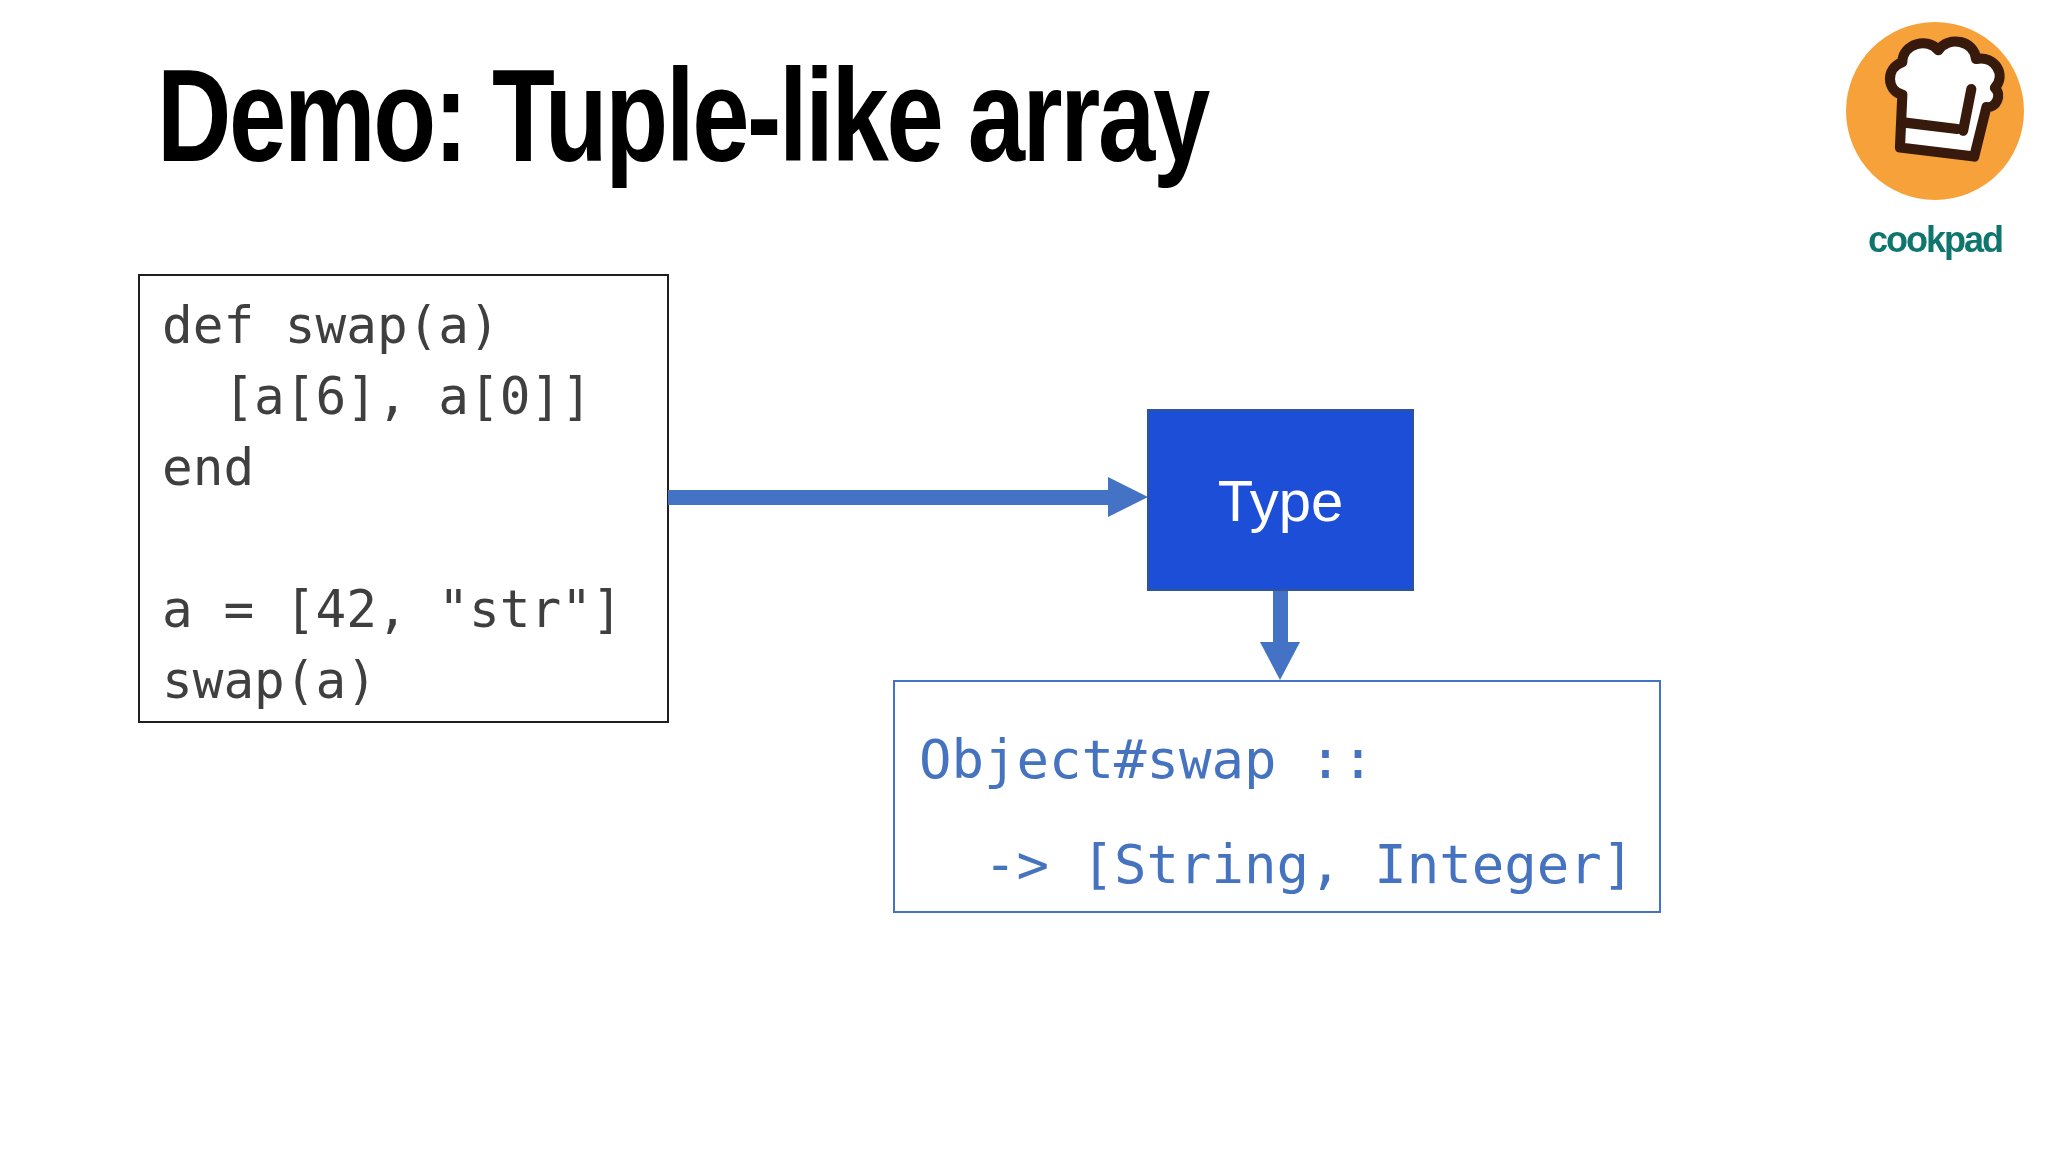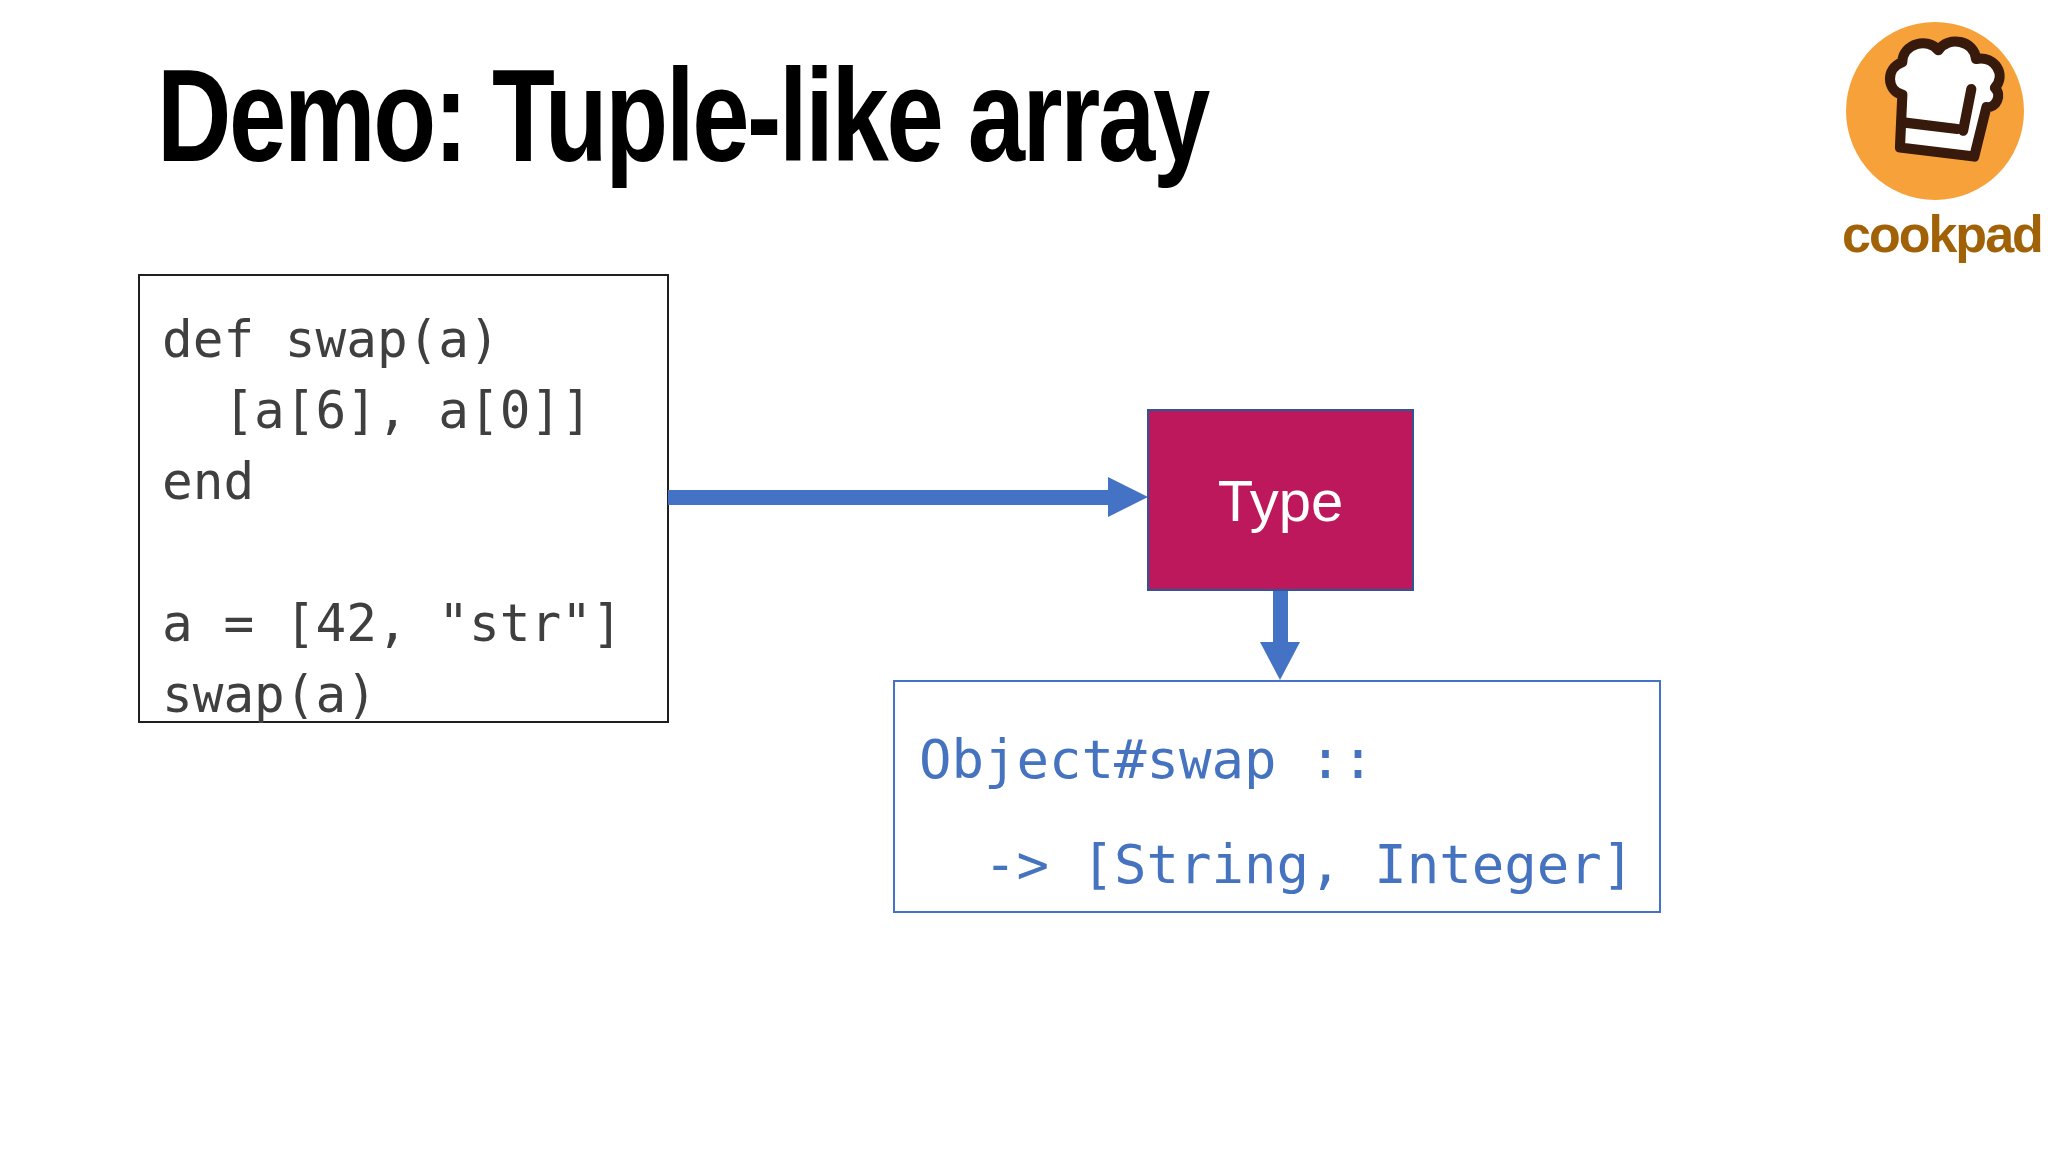--- a/index.html
+++ b/index.html
@@ -30,21 +30,21 @@
   }
   .code-box {
     position: absolute;
     left: 138px;
     top: 274px;
     width: 531px;
     height: 449px;
     box-sizing: border-box;
     background: #ffffff;
     border: 2px solid #1f1f1f;
-    padding: 28px 0 0 22px;
+    padding: 14px 0 0 22px;
   }
   .code-line {
     font-family: "DejaVu Sans Mono", "Liberation Mono", monospace;
     font-size: 51px;
     line-height: 71px;
     height: 71px;
     color: #3f3f3f;
     white-space: pre;
   }
   .arrow-right-shaft {
@@ -65,21 +65,21 @@
     border-bottom: 20px solid transparent;
     border-left: 40px solid #4472c4;
   }
   .profiler-box {
     position: absolute;
     left: 1147px;
     top: 409px;
     width: 267px;
     height: 182px;
     box-sizing: border-box;
-    background: #be185d;
+    background: #1d4ed8;
     border: 2px solid #2f5597;
     display: flex;
     flex-direction: column;
     align-items: center;
     justify-content: center;
   }
   .profiler-line {
     color: #ffffff;
     font-size: 58px;
     line-height: 83px;
@@ -124,24 +124,24 @@
     margin-top: 32px;
   }
   .cookpad-logo {
     position: absolute;
     left: 1842px;
     top: 22px;
     width: 186px;
     text-align: center;
   }
   .cookpad-wordmark {
-    margin-top: 4px;
-    font-size: 52px;
+    margin-top: 18px;
+    font-size: 36px;
     font-weight: 700;
-    color: #a16207;
+    color: #0f766e;
     letter-spacing: -2px;
     line-height: 1.0;
   }
 </style>
 </head>
 <body>
 
 <div class="slide">
 
   <div class="slide-title">Demo: Tuple-like array</div>

